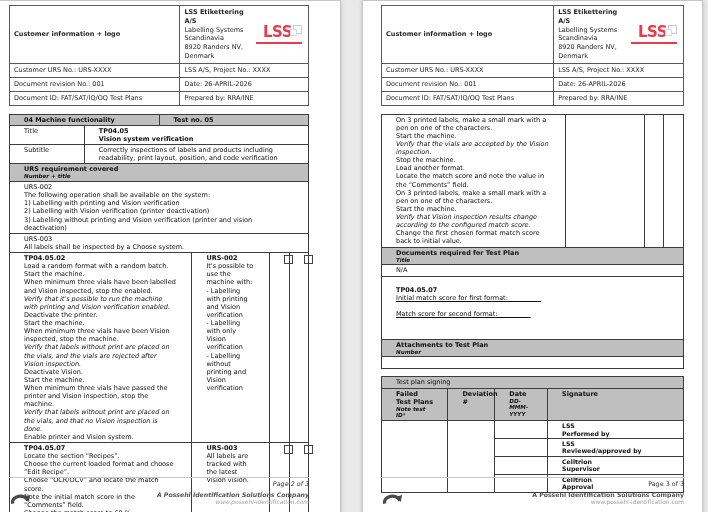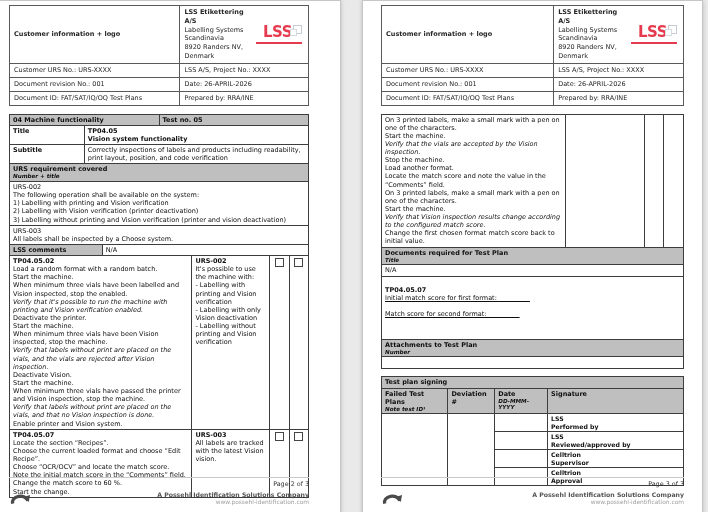--- a/index.html
+++ b/index.html
@@ -28,44 +28,44 @@
   .co-wrap{display:flex;justify-content:space-between;align-items:center;}
   .co-text div{line-height:1.35;}
   .lss-logo{text-align:right;padding-right:2px;}
   .lss-txt{color:#e63a4e;font-weight:bold;font-size:15px;letter-spacing:-0.5px;line-height:1;display:inline-block;vertical-align:top;}
   .lss-sq{display:inline-block;width:7px;height:7px;border:1.6px solid #c7ccd4;margin-left:1px;position:relative;top:0;background:#fff;}
   .lss-sq:after{content:"";position:absolute;left:-4px;top:3px;width:5px;height:5px;border:1.6px solid #d7dbe0;background:#fff;}
   .lss-line{height:1.5px;background:#e63a4e;margin-top:2px;width:46px;margin-left:auto;}
 
   
   .main{margin-top:8px;}
-  .doc-table td{border:1px solid #3d3d3d;padding:1px 3px;font-size:6.5px;line-height:1.25;color:#0f0f0f;}
+  .doc-table td{border:1px solid #3d3d3d;padding:1px 14px;font-size:6.5px;line-height:1.25;color:#0f0f0f;}
   .doc-table{margin-top:-1px;}
   .main .doc-table:first-child{margin-top:0;}
   .bar{background:#bfbfbf;}
   .h-big{font-size:9.5px;font-weight:bold;padding:3px 4px 2px;}
-  .h-med{font-size:8.8px;font-weight:bold;padding:2px 4px;}
+  .h-med{font-size:8.8px;font-weight:normal;padding:2px 4px;}
   .b{font-weight:bold;}
   .it{font-style:italic;}
   .un{text-decoration:underline;}
   .sub-it{font-size:5.6px;font-style:italic;font-weight:bold;line-height:1.2;}
   .th-row td{font-weight:bold;background:#bfbfbf;}
   .cbx{width:7px;height:7px;border:1px solid #444;margin:1px auto 0;background:#fff;}
   .chk{text-align:center;}
   td>div{margin:0;}
   .blank-row td{height:9px;}
 
   
   .sign-gap{height:8px;}
   .sign-lbl div{font-weight:bold;line-height:1.2;font-size:6.2px;}
   .sign-date{height:11px;}
 
   
   .footer{position:absolute;top:476px;}
-  #sheet-left .footer{left:34px;right:31px;}
+  #sheet-left .footer{left:34px;right:31px;font-style:italic;}
   #sheet-right .footer{left:18px;right:18px;}
   .f-line{border-top:1px solid #c9c9c9;margin-bottom:2px;}
   .f-page{text-align:right;font-size:6.4px;color:#333;margin-bottom:3px;}
   .f-row{position:relative;}
   .f-logo{position:absolute;left:0;top:1px;}
   .f-co{text-align:right;font-size:6.2px;font-weight:bold;color:#555;line-height:1.35;}
   .f-url{text-align:right;font-size:5.9px;color:#a0a0a0;line-height:1.35;}
 </style>
 </head>
 <body>
@@ -126,21 +126,21 @@
     <table class="doc-table">
       <colgroup>
           <col style="width:25%">
           <col style="width:75%">
         </colgroup>
       <tbody>
           <tr>
         <td class="h-med">Title</td>
         <td>
           <div class="b">TP04.05</div>
-          <div class="b">Vision system functionality</div>
+          <div class="b">Vision system verification</div>
         </td>
       </tr>
       <tr>
         <td class="h-med">Subtitle</td>
         <td>Correctly inspections of labels and products including readability, print layout, position, and code verification</td>
       </tr>
     </tbody>
       </table>
 
     <table class="doc-table">
@@ -162,32 +162,20 @@
           </tr>
       <tr>
             <td>
               <div>URS-003</div>
               <div>All labels shall be inspected by a Choose system.</div>
             </td>
           </tr>
     </tbody>
       </table>
 
-    <table class="doc-table">
-      <colgroup>
-          <col style="width:31%">
-          <col style="width:69%">
-        </colgroup>
-      <tbody>
-          <tr>
-        <td class="bar b">LSS comments</td>
-        <td>N/A</td>
-      </tr>
-    </tbody>
-      </table>
 
     <table class="doc-table">
       <colgroup>
           <col style="width:61%">
           <col style="width:26%">
           <col style="width:6.5%">
           <col style="width:6.5%">
         </colgroup>
       <tbody>
       <tr>
@@ -204,21 +192,21 @@
               <div>Deactivate Vision.</div>
               <div>Start the machine.</div>
               <div>When minimum three vials have passed the printer and Vision inspection, stop the machine.</div>
               <div class="it">Verify that labels without print are placed on the vials, and that no Vision inspection is done.</div>
               <div>Enable printer and Vision system.</div>
             </td>
         <td>
               <div class="b">URS-002</div>
               <div>It's possible to use the machine with:</div>
               <div>- Labelling with printing and Vision verification</div>
-              <div>- Labelling with only Vision deactivation</div>
+              <div>- Labelling with only Vision verification</div>
               <div>- Labelling without printing and Vision verification</div>
             </td>
         <td class="chk">
               <div class="cbx"></div>
             </td>
         <td class="chk">
               <div class="cbx"></div>
             </td>
       </tr>
       <tr>

